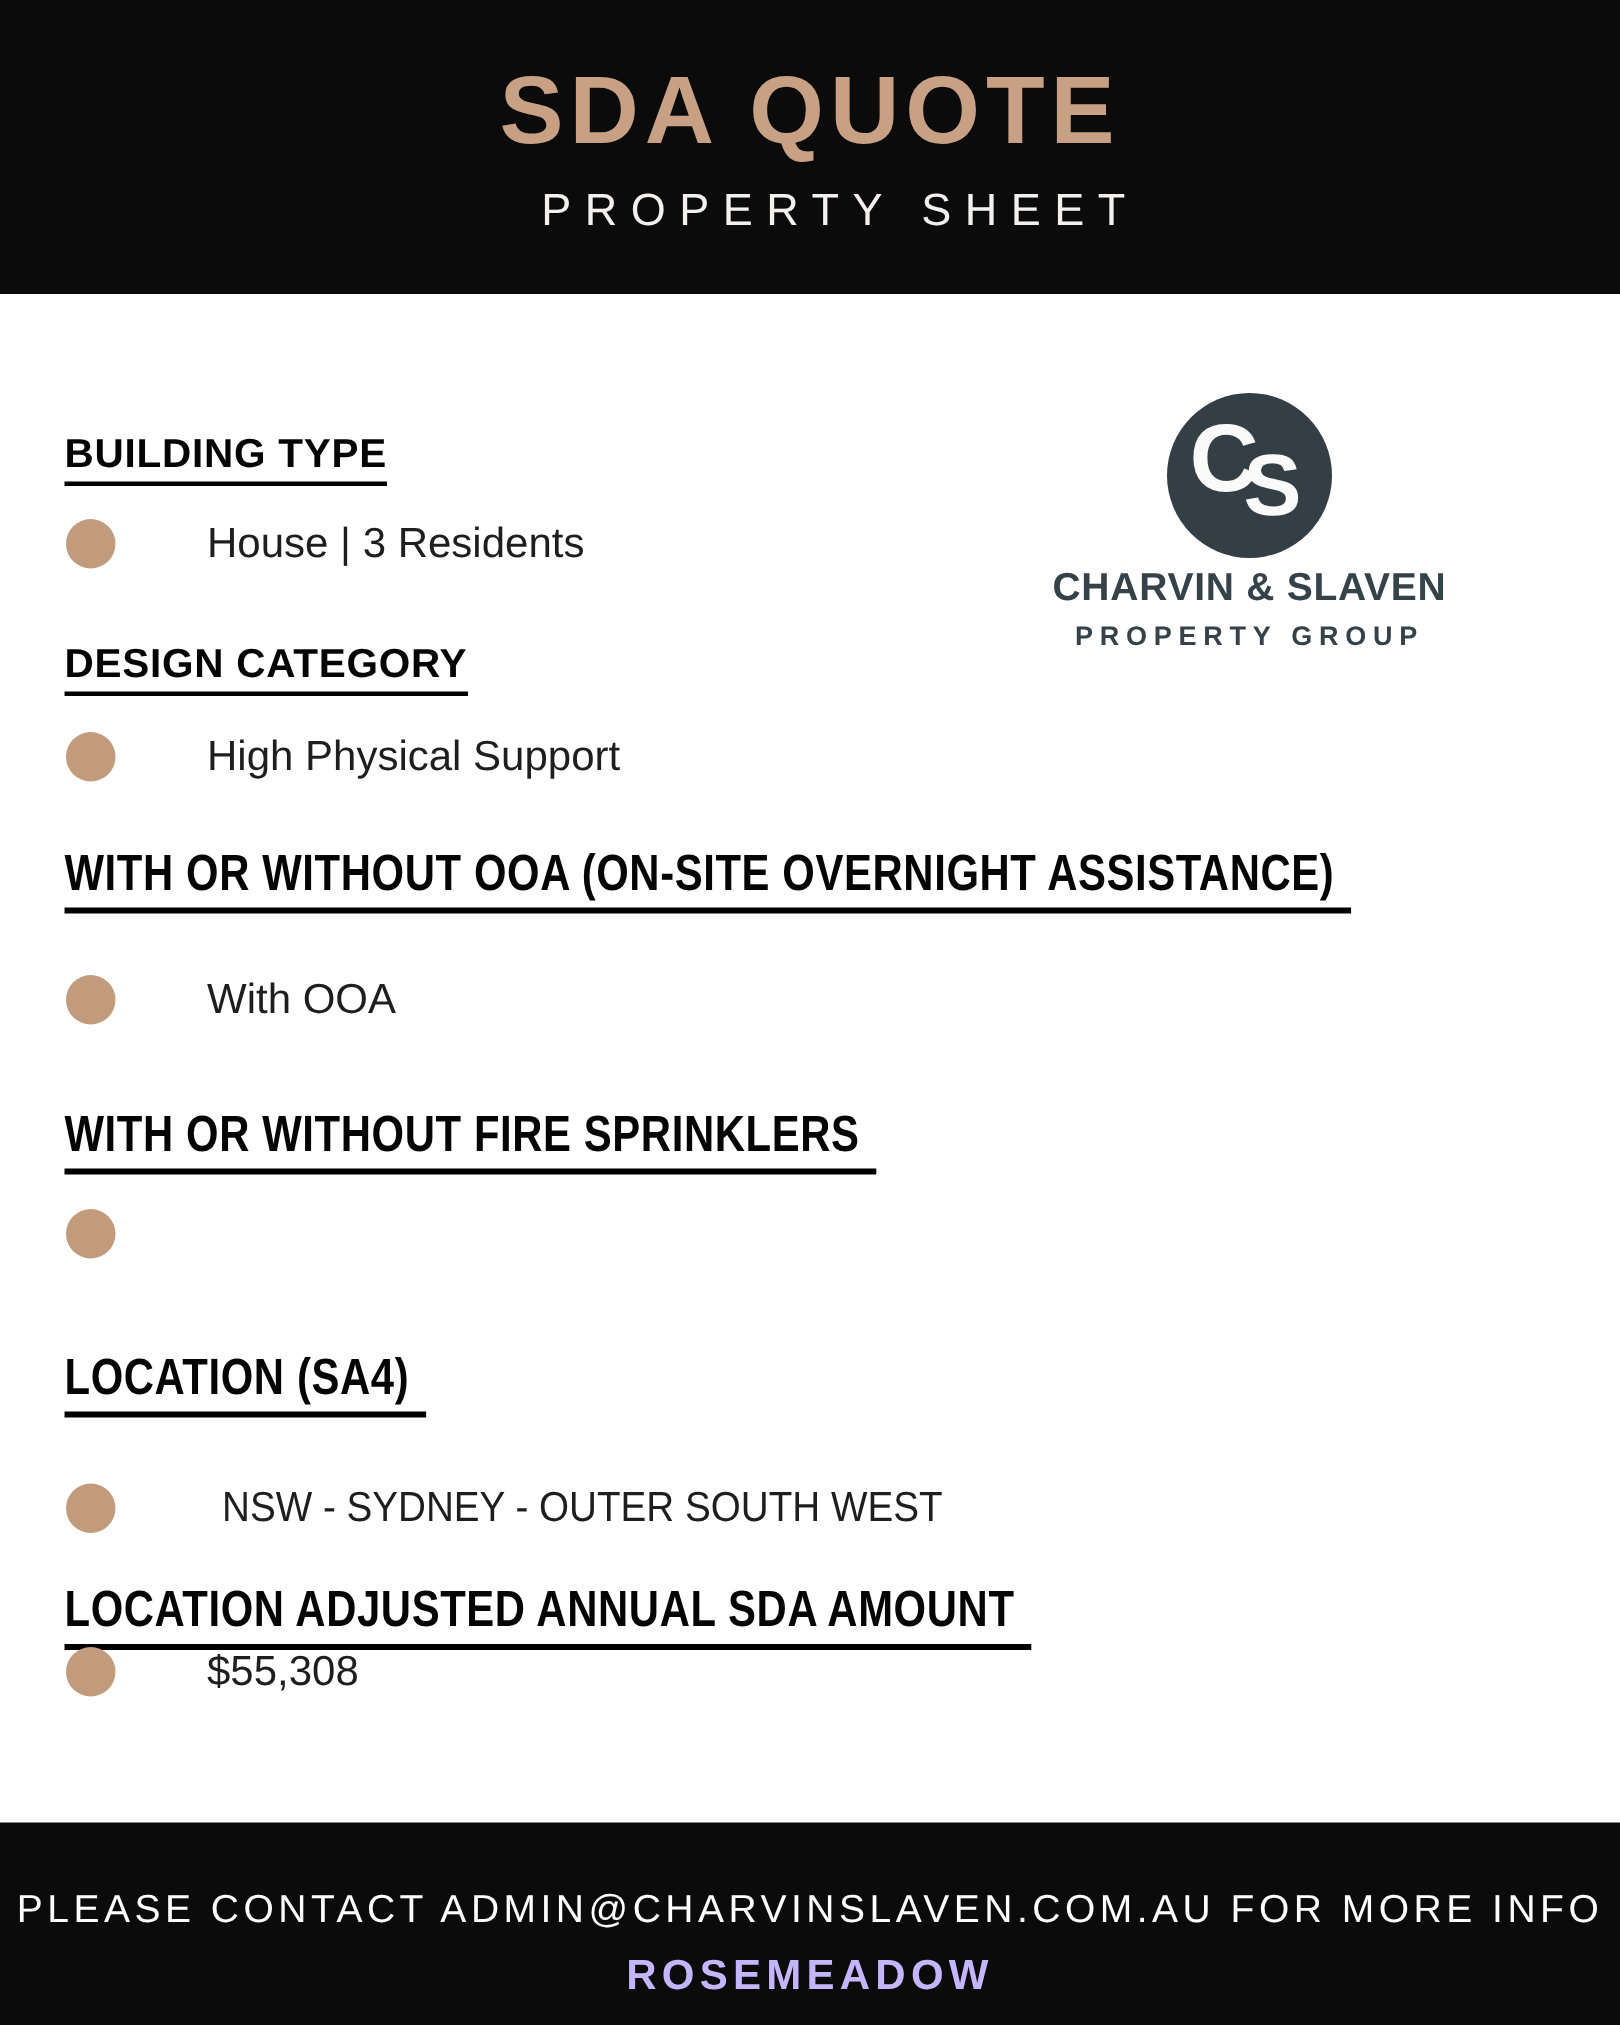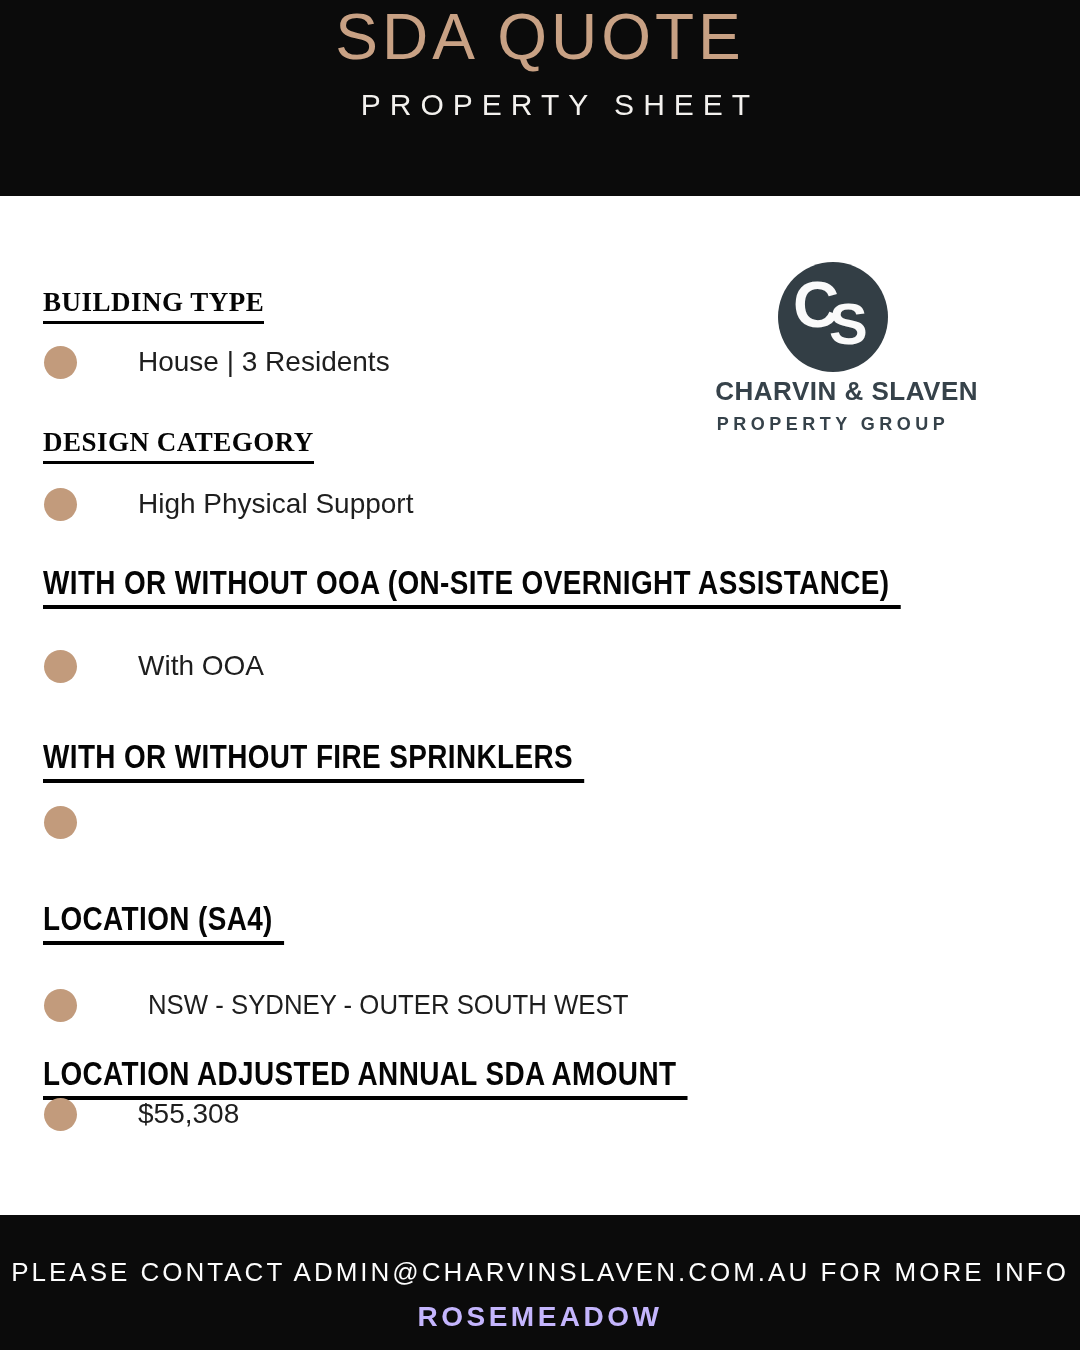--- a/index.html
+++ b/index.html
@@ -14,22 +14,23 @@
   }
   
   .band {
     position:absolute; left:0; width:1080px;
     background:#0b0b0b; color:#fff; text-align:center;
   }
   .band-top { top:0; height:196px; }
   .band-bottom { top:1215px; height:156px; }
 
   .main-title {
-    font-size:64px; font-weight:normal; letter-spacing:4px;
+    font-size:64px; font-weight:bold; letter-spacing:4px;
     color:#c8a184;
+    margin-top:36px;
   }
   .main-subtitle {
     margin-top:14px;
     font-size:30px; font-weight:normal; letter-spacing:9px;
     color:#f3f1ee;
     margin-left:40px;
   }
 
   
   .logo {
@@ -42,38 +43,37 @@
   }
   .logo-mark span {
     position:absolute; color:#fafafa; font-weight:bold; line-height:1;
   }
   .logo-c { left:15px; top:11px; font-size:64px; }
   .logo-s { left:51px; top:33px; font-size:58px; }
   .logo-name {
     margin-top:4px;
     font-size:26px; font-weight:bold; letter-spacing:0.5px;
     white-space:nowrap;
-    text-align:right;
   }
   .logo-tagline {
     margin-top:7px;
     font-size:18px; font-weight:bold; letter-spacing:4.5px;
   }
 
   
   .heading {
     position:absolute; left:43px;
     font-weight:bold; color:#050505; white-space:nowrap;
   }
   .heading .u {
     display:inline-block;
     border-bottom:3px solid #000;
     padding-bottom:3px;
   }
-  .h-norm { font-size:27px; letter-spacing:0.5px;font-family:Liberation Serif, serif; }
+  .h-norm { font-size:27px; letter-spacing:0.5px; }
   .h-cond {
     font-size:34px; letter-spacing:0.5px;
     transform:scaleX(0.82); transform-origin:left top;
   }
   .h-cond .u { padding-right:14px; border-bottom-width:4px; }
 
   
   .row {
     position:absolute; left:44px; height:34px;
     display:flex; align-items:center;gap:44px;

